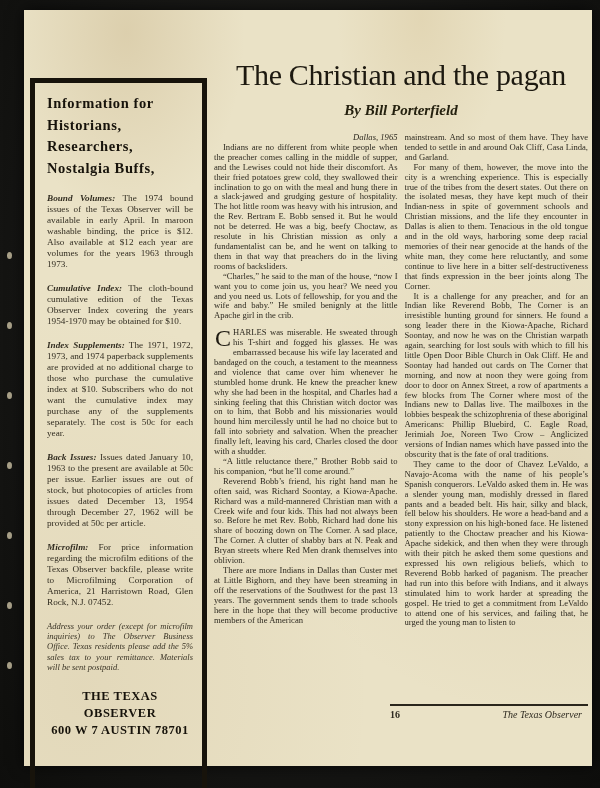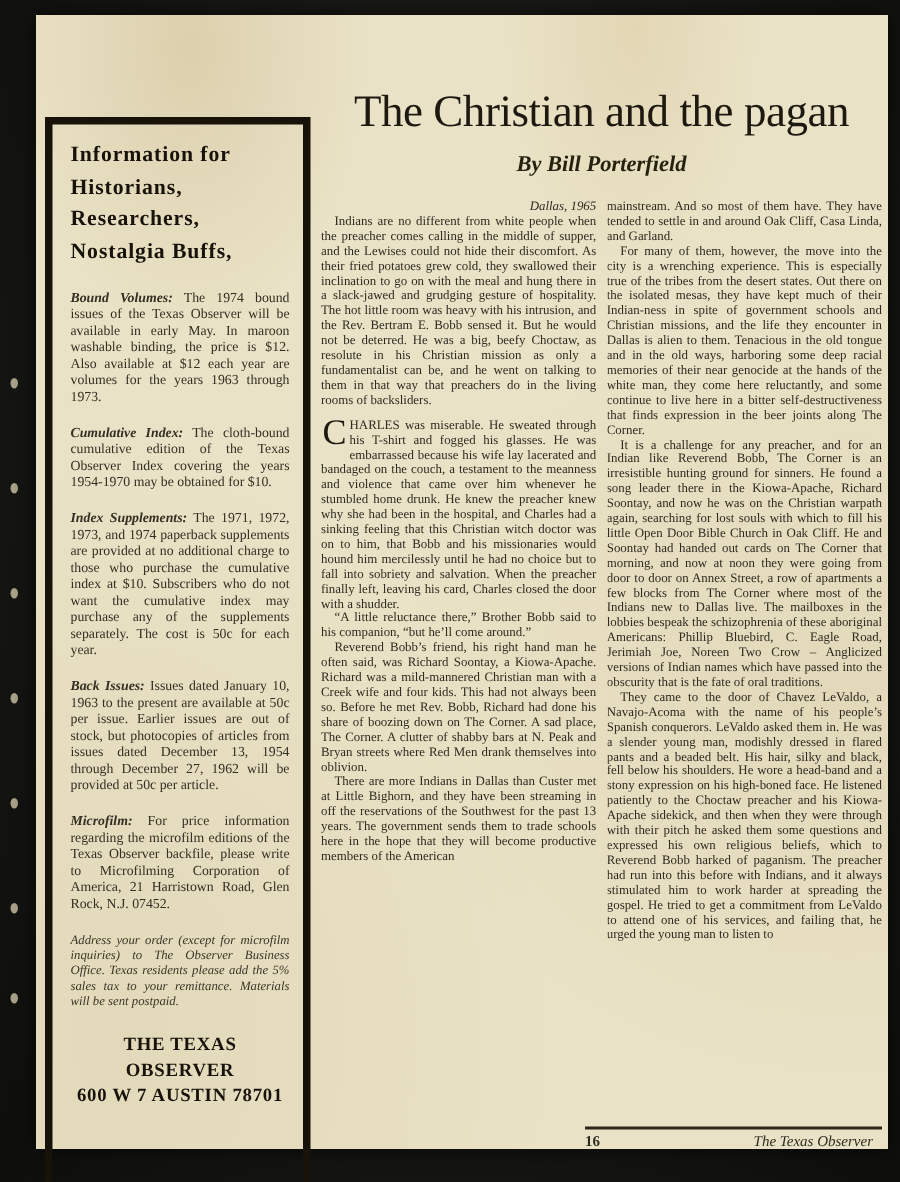--- a/index.html
+++ b/index.html
@@ -71,21 +71,21 @@
   .dateline { text-align:right; font-style:italic; text-indent:0; }
   .dropcap-para { text-indent:0 !important; margin-top:7px; }
   .dropcap {
     float:left; font-size:24px; line-height:19px; padding:1px 2px 0 1px;
     color:#1d1910;
   }
   .quote-para { }
 
   
   .footer {
-    position:absolute; left:366px; top:741px; width:198px;
+    position:absolute; left:366px; top:694px; width:198px;
     border-top:2px solid #2a261c; padding-top:3px;
     display:flex; justify-content:space-between; align-items:baseline;
   }
   .footer-num { font-weight:bold; font-size:10px; }
   .footer-pub { font-style:italic; font-size:10px; padding-right:6px; }
 </style>
 </head>
 <body>
 
 <span class="binding-dot" style="top:252px"></span>
@@ -101,21 +101,21 @@
   <div class="sidebar-box">
     <div class="sb-headline">
       <div>Information for</div>
       <div>Historians,</div>
       <div>Researchers,</div>
       <div>Nostalgia Buffs,</div>
     </div>
 
     <p class="sb-sec">
       <span class="sb-label">Bound Volumes:</span>
-      <span>The 1974 bound issues of the Texas Observer will be available in early May. In maroon washable binding, the price is $12. Also available at $12 each year are volumes for the years 1963 through 1973.</span>
+      <span>The 1974 bound issues of the Texas Observer will be available in early April. In maroon washable binding, the price is $12. Also available at $12 each year are volumes for the years 1963 through 1973.</span>
     </p>
     <p class="sb-sec">
       <span class="sb-label">Cumulative Index:</span>
       <span>The cloth-bound cumulative edition of the Texas Observer Index covering the years 1954-1970 may be obtained for $10.</span>
     </p>
     <p class="sb-sec">
       <span class="sb-label">Index Supplements:</span>
       <span>The 1971, 1972, 1973, and 1974 paperback supplements are provided at no additional charge to those who purchase the cumulative index at $10. Subscribers who do not want the cumulative index may purchase any of the supplements separately. The cost is 50c for each year.</span>
     </p>
     <p class="sb-sec">
@@ -136,20 +136,21 @@
   </div>
 
   <div class="main">
     <div class="article-title">The Christian and the pagan</div>
     <div class="article-byline">By Bill Porterfield</div>
 
     <div class="columns">
       <div class="col">
         <p class="dateline">Dallas, 1965</p>
         <p>Indians are no different from white people when the preacher comes calling in the middle of supper, and the Lewises could not hide their discomfort. As their fried potatoes grew cold, they swallowed their inclination to go on with the meal and hung there in a slack-jawed and grudging gesture of hospitality. The hot little room was heavy with his intrusion, and the Rev. Bertram E. Bobb sensed it. But he would not be deterred. He was a big, beefy Choctaw, as resolute in his Christian mission as only a fundamentalist can be, and he went on talking to them in that way that preachers do in the living rooms of backsliders.</p>
+        <p class="quote-para">“Charles,” he said to the man of the house, “now I want you to come join us, you hear? We need you and you need us. Lots of fellowship, for you and the wife and baby.” He smiled benignly at the little Apache girl in the crib.</p>
         <p class="dropcap-para">
           <span class="dropcap">C</span><span>HARLES was miserable. He sweated through his T-shirt and fogged his glasses. He was embarrassed because his wife lay lacerated and bandaged on the couch, a testament to the meanness and violence that came over him whenever he stumbled home drunk. He knew the preacher knew why she had been in the hospital, and Charles had a sinking feeling that this Christian witch doctor was on to him, that Bobb and his missionaries would hound him mercilessly until he had no choice but to fall into sobriety and salvation. When the preacher finally left, leaving his card, Charles closed the door with a shudder.</span>
         </p>
         <p class="quote-para">“A little reluctance there,” Brother Bobb said to his companion, “but he’ll come around.”</p>
         <p>Reverend Bobb’s friend, his right hand man he often said, was Richard Soontay, a Kiowa-Apache. Richard was a mild-mannered Christian man with a Creek wife and four kids. This had not always been so. Before he met Rev. Bobb, Richard had done his share of boozing down on The Corner. A sad place, The Corner. A clutter of shabby bars at N. Peak and Bryan streets where Red Men drank themselves into oblivion.</p>
         <p>There are more Indians in Dallas than Custer met at Little Bighorn, and they have been streaming in off the reservations of the Southwest for the past 13 years. The government sends them to trade schools here in the hope that they will become productive members of the American</p>
       </div>
       <div class="col">
         <p style="text-indent:0">mainstream. And so most of them have. They have tended to settle in and around Oak Cliff, Casa Linda, and Garland.</p>
         <p>For many of them, however, the move into the city is a wrenching experience. This is especially true of the tribes from the desert states. Out there on the isolated mesas, they have kept much of their Indian-ness in spite of government schools and Christian missions, and the life they encounter in Dallas is alien to them. Tenacious in the old tongue and in the old ways, harboring some deep racial memories of their near genocide at the hands of the white man, they come here reluctantly, and some continue to live here in a bitter self-destructiveness that finds expression in the beer joints along The Corner.</p>

